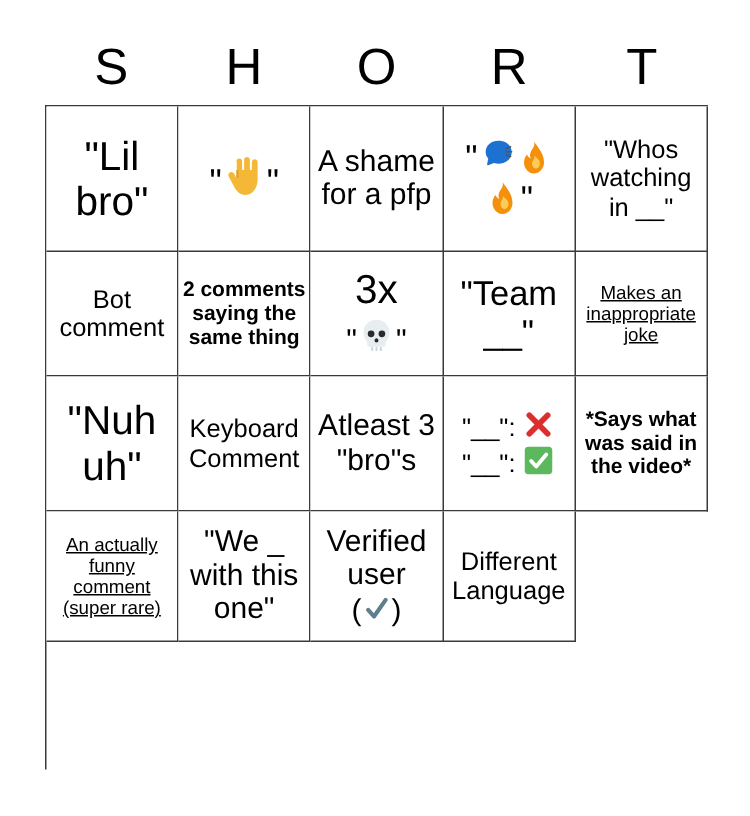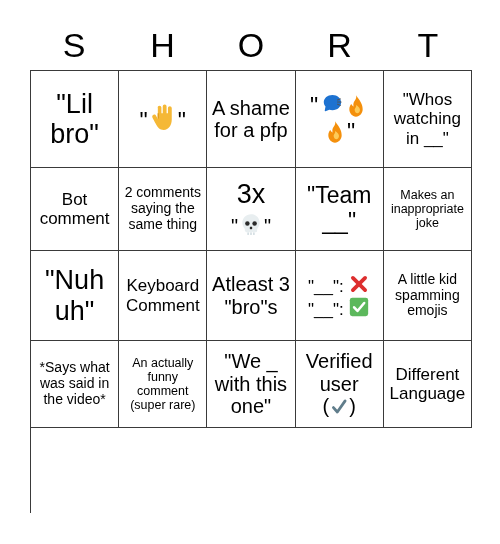--- a/index.html
+++ b/index.html
@@ -70,22 +70,22 @@
     line-height: 1.12;
     word-wrap: break-word;
     overflow-wrap: break-word;
     font-family: "Liberation Sans", sans-serif;
   }
   
   .fs-xxl .txt { font-size: 27px; }
   .fs-xl  .txt { font-size: 23px; }
   .fs-l   .txt { font-size: 20px; }
   .fs-m   .txt { font-size: 17px; }
-  .fs-s   .txt { font-size: 14px; }
-  .fs-xs  .txt { font-size: 12.5px; }
+  .fs-s   .txt { font-size: 14px; font-weight: bold; }
+  .fs-xs  .txt { font-size: 12.5px; text-decoration: underline; }
   .emoji {
     font-family: "DejaVu Sans", sans-serif;
   }
   svg.e {
     vertical-align: -0.18em;
   }
 </style>
 </head>
 <body>
 
@@ -172,23 +172,20 @@
               <g stroke="#dd2e2e" stroke-width="6.2" stroke-linecap="round">
                 <path d="M8 8 L28 28"></path>
                 <path d="M28 8 L8 28"></path>
               </g>
             </svg></span><br>"__":&nbsp;<span class="emoji"><svg class="e" width="22" height="22" viewBox="0 0 36 36">
               <rect x="3" y="3" width="30" height="30" rx="4" fill="#5cb85c"></rect>
               <path d="M10 18.5 L15.5 24.5 L26.5 11.5" stroke="#ffffff" stroke-width="4.2" fill="none" stroke-linecap="round" stroke-linejoin="round"></path>
             </svg></span></span>
     </div>
     <div class="cell fs-s">
-      <span class="txt">A little kid spamming emojis</span>
-    </div>
-    <div class="cell fs-s">
       <span class="txt">*Says what was said in the video*</span>
     </div>
 
     <div class="cell fs-xs">
       <span class="txt">An actually funny comment (super rare)</span>
     </div>
     <div class="cell fs-l">
       <span class="txt">"We _ with this one"</span>
     </div>
     <div class="cell fs-l">

